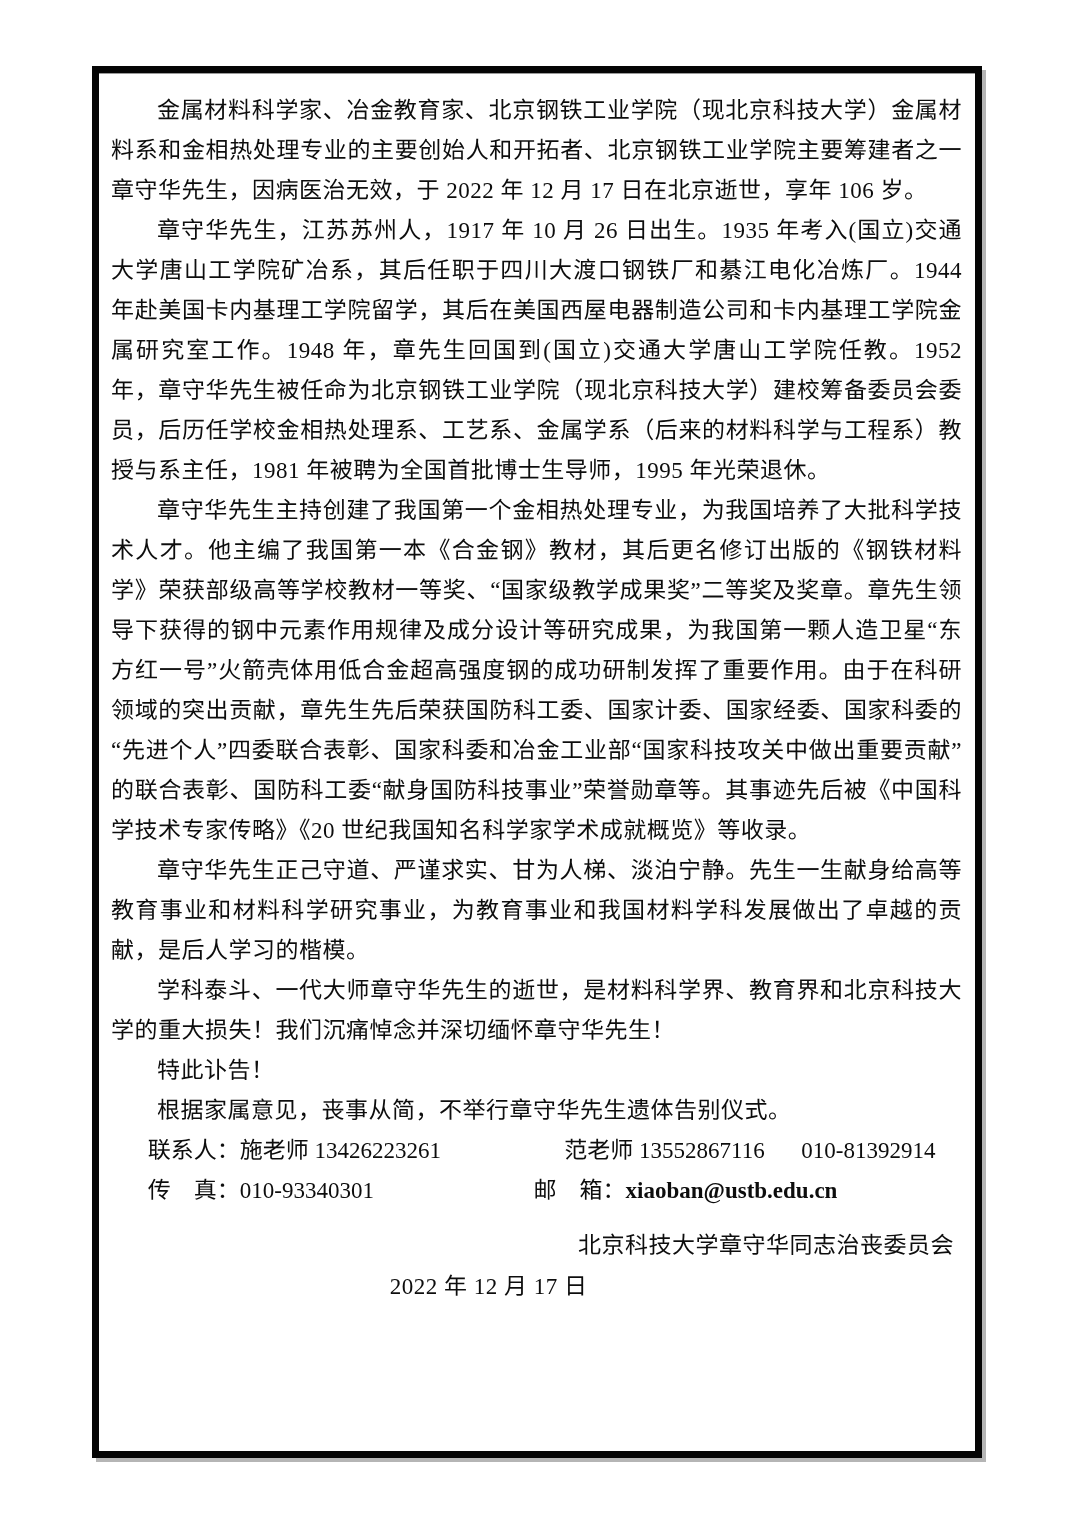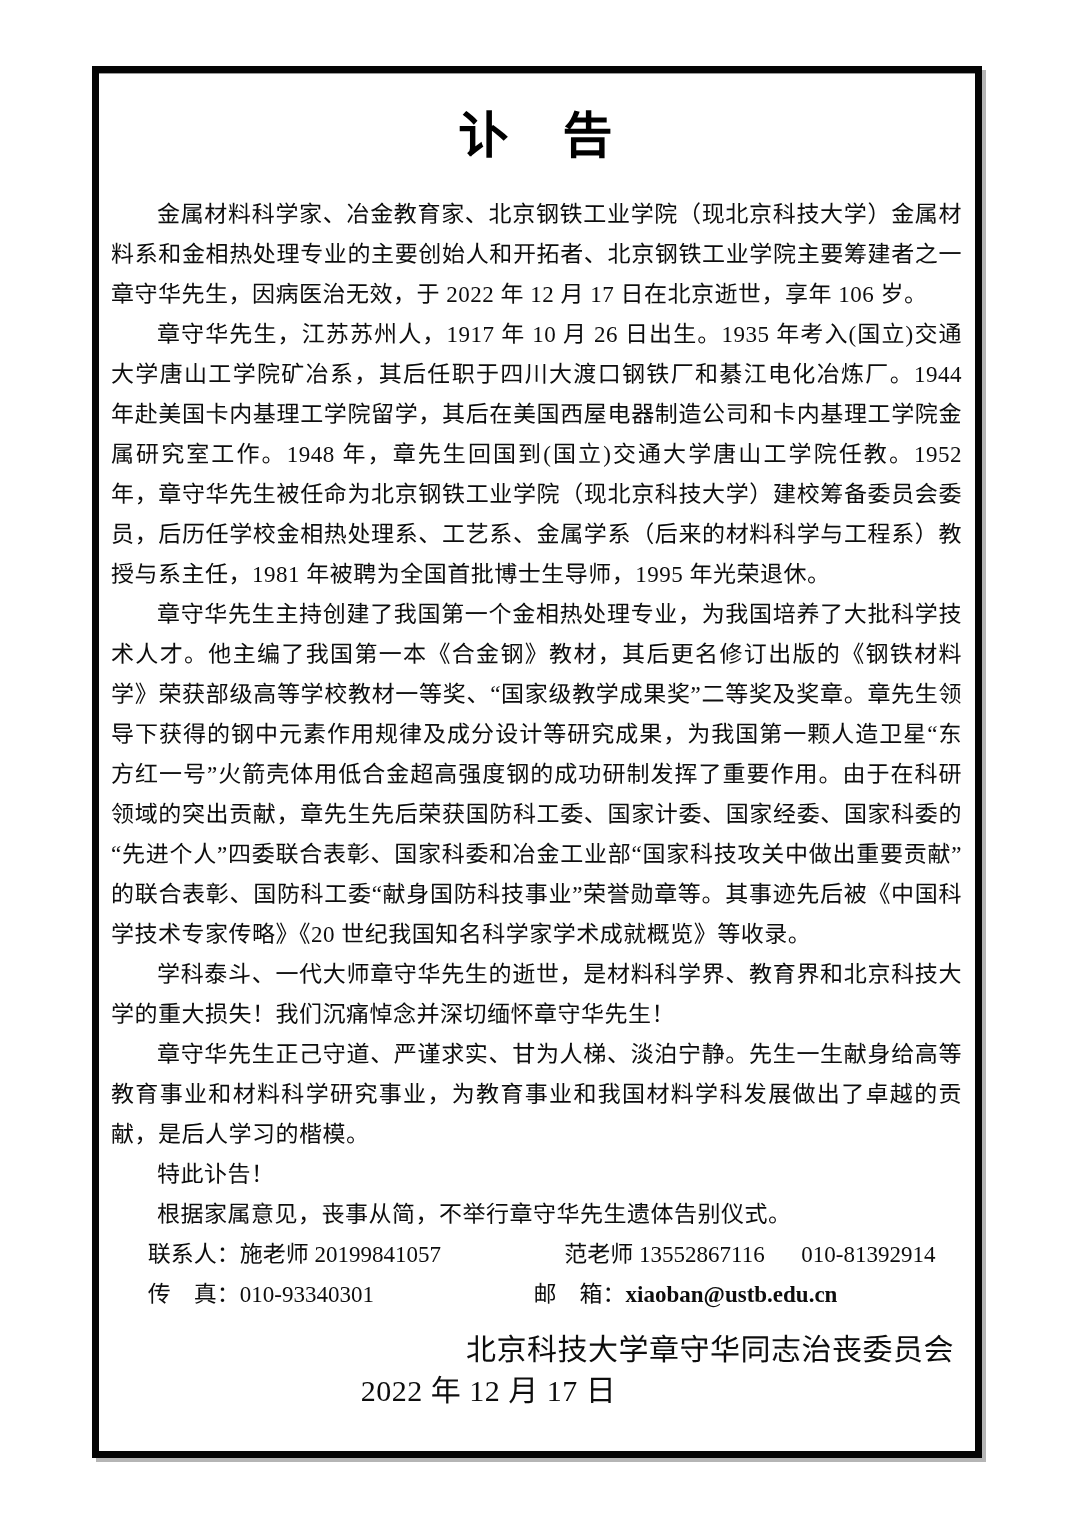--- a/index.html
+++ b/index.html
@@ -53,50 +53,49 @@
     white-space: nowrap;
   }
   .contact-line .seg-a { display: inline-block; min-width: 380px; }
   .contact-line .seg-b { display: inline-block; min-width: 262px; text-align: center; }
   .email { font-weight: bold; font-family: "Liberation Serif", "DejaVu Serif", serif; margin-top: 41px; }
   .signature-block {
     margin-top: 14px;
   }
   .signature-line {
     margin: 0;
-    font-size: 30px;
+    font-size: 23px;
     line-height: 41px;
     text-align: right;
     padding-right: 8px;
     letter-spacing: 0.5px;
   }
   .date-line {
     padding-right: 96px;
     text-align: center;
   }
 </style>
 </head>
 <body>
 
 <div class="sheet">
 
-  <h1 class="notice-title">讣　告</h1>
 
   <div class="body-text">
     <p>金属材料科学家、冶金教育家、北京钢铁工业学院（现北京科技大学）金属材料系和金相热处理专业的主要创始人和开拓者、北京钢铁工业学院主要筹建者之一章守华先生，因病医治无效，于 2022 年 12 月 17 日在北京逝世，享年 106 岁。</p>
     <p>章守华先生，江苏苏州人，1917 年 10 月 26 日出生。1935 年考入(国立)交通大学唐山工学院矿冶系，其后任职于四川大渡口钢铁厂和綦江电化冶炼厂。1944 年赴美国卡内基理工学院留学，其后在美国西屋电器制造公司和卡内基理工学院金属研究室工作。1948 年，章先生回国到(国立)交通大学唐山工学院任教。1952 年，章守华先生被任命为北京钢铁工业学院（现北京科技大学）建校筹备委员会委员，后历任学校金相热处理系、工艺系、金属学系（后来的材料科学与工程系）教授与系主任，1981 年被聘为全国首批博士生导师，1995 年光荣退休。</p>
     <p>章守华先生主持创建了我国第一个金相热处理专业，为我国培养了大批科学技术人才。他主编了我国第一本《合金钢》教材，其后更名修订出版的《钢铁材料学》荣获部级高等学校教材一等奖、“国家级教学成果奖”二等奖及奖章。章先生领导下获得的钢中元素作用规律及成分设计等研究成果，为我国第一颗人造卫星“东方红一号”火箭壳体用低合金超高强度钢的成功研制发挥了重要作用。由于在科研领域的突出贡献，章先生先后荣获国防科工委、国家计委、国家经委、国家科委的“先进个人”四委联合表彰、国家科委和冶金工业部“国家科技攻关中做出重要贡献”的联合表彰、国防科工委“献身国防科技事业”荣誉勋章等。其事迹先后被《中国科学技术专家传略》《20 世纪我国知名科学家学术成就概览》等收录。</p>
+    <p>章守华先生正己守道、严谨求实、甘为人梯、淡泊宁静。先生一生献身给高等教育事业和材料科学研究事业，为教育事业和我国材料学科发展做出了卓越的贡献，是后人学习的楷模。</p>
     <p>学科泰斗、一代大师章守华先生的逝世，是材料科学界、教育界和北京科技大学的重大损失！我们沉痛悼念并深切缅怀章守华先生！</p>
-    <p>章守华先生正己守道、严谨求实、甘为人梯、淡泊宁静。先生一生献身给高等教育事业和材料科学研究事业，为教育事业和我国材料学科发展做出了卓越的贡献，是后人学习的楷模。</p>
     <p>特此讣告！</p>
     <p>根据家属意见，丧事从简，不举行章守华先生遗体告别仪式。</p>
   </div>
 
   <p class="contact-line">
-    <span class="seg-a"><span>联系人：</span><span>施老师 20199841057</span></span>
+    <span class="seg-a"><span>联系人：</span><span>施老师 13426223261</span></span>
     <span class="seg-b">范老师 13552867116</span>
     <span>010-81392914</span>
   </p>
 
   <p class="contact-line">
     <span class="seg-a"><span>传　真：</span><span>010-93340301</span></span>
     <span><span>邮　箱：</span><span class="email">xiaoban@ustb.edu.cn</span></span>
   </p>
 
   <div class="signature-block">

